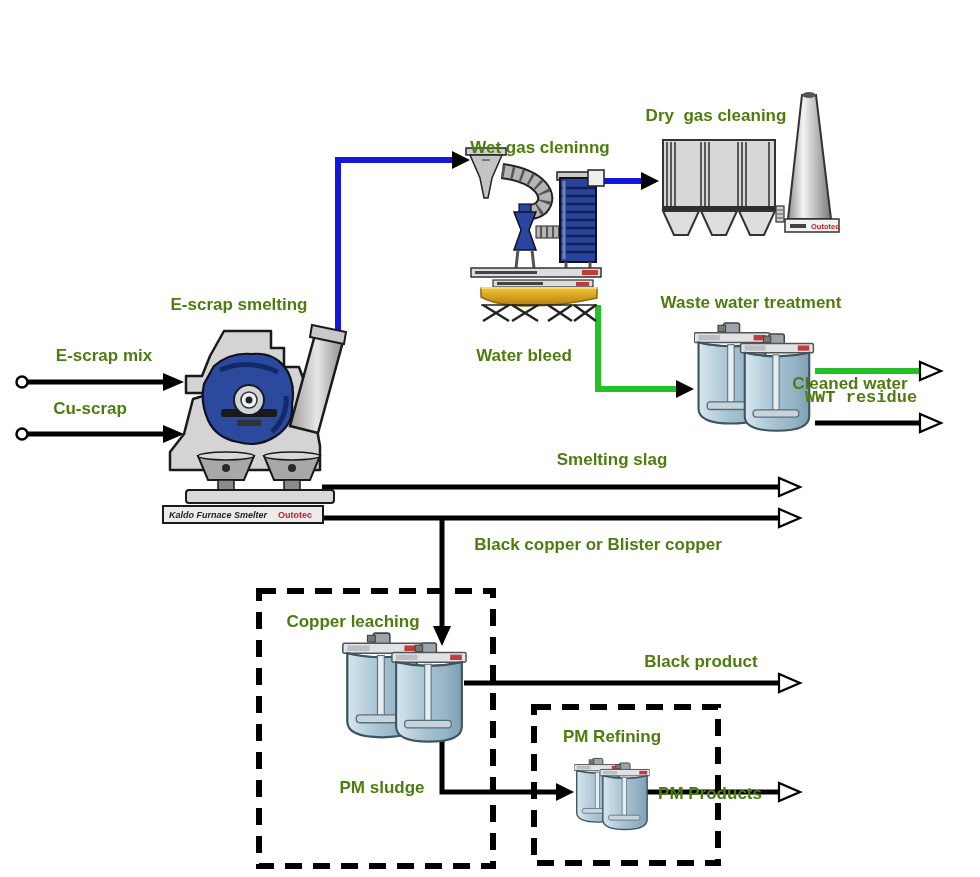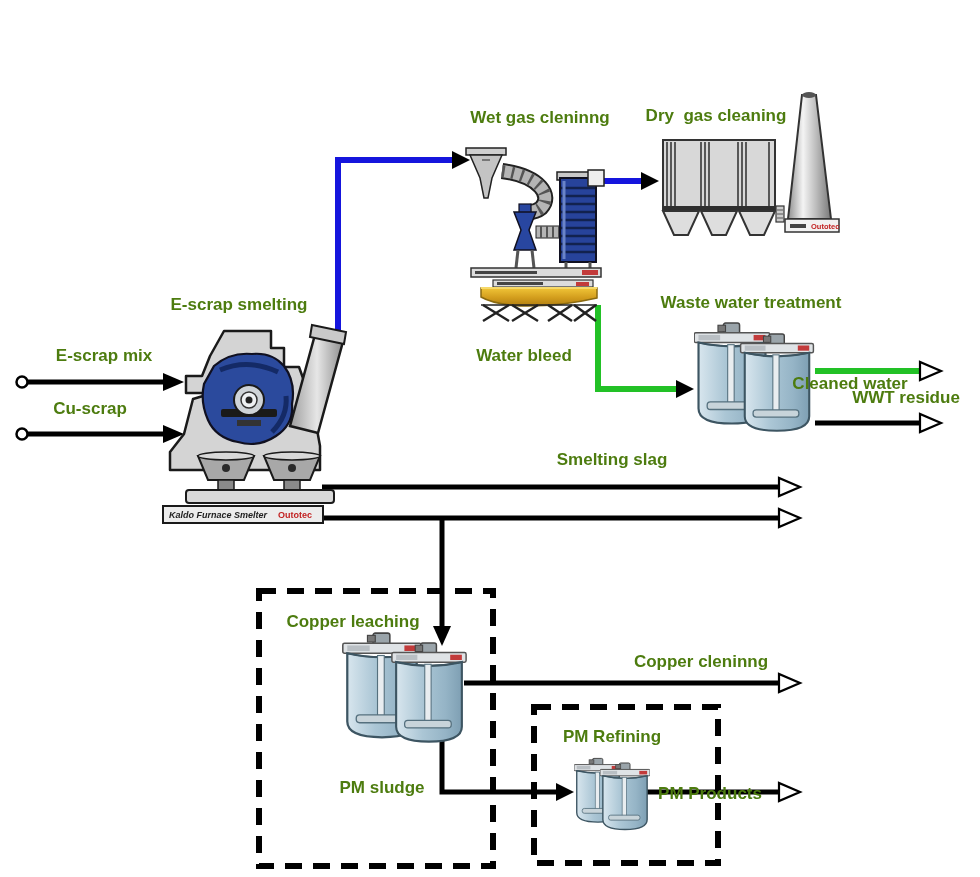--- a/index.html
+++ b/index.html
@@ -291,29 +291,30 @@
     <use href="#tank" xlink:href="#tank" width="80" height="112" transform="translate(342,632)"></use>
     <use href="#tank" xlink:href="#tank" width="86" height="106" transform="translate(386,642)"></use>
   </g>
 
   <g>
     <use href="#tank" xlink:href="#tank" width="48" height="80" transform="translate(574,752)"></use>
     <use href="#tank" xlink:href="#tank" width="50" height="78" transform="translate(600,759)"></use>
   </g>
 </svg>
 
-<div class="label" style="left:540px;top:118px;">Wet gas cleninng</div>
+<div class="label" style="left:540px;top:148px;">Wet gas cleninng</div>
 <div class="label" style="left:716px;top:116px;">Dry  gas cleaning</div>
 <div class="label" style="left:751px;top:303px;">Waste water treatment</div>
 <div class="label" style="left:850px;top:348px;margin-top:36px;">Cleaned water</div>
-<div class="label" style="left:906px;top:398px;">WWT residue</div>
+<div class="label" style="left:861px;top:398px;font-family:Liberation Mono, monospace;">WWT residue</div>
 <div class="label" style="left:524px;top:356px;">Water bleed</div>
 <div class="label" style="left:239px;top:305px;">E-scrap smelting</div>
 <div class="label" style="left:104px;top:356px;">E-scrap mix</div>
 <div class="label" style="left:90px;top:409px;">Cu-scrap</div>
 <div class="label" style="left:600px;top:460px;margin-left:12px;">Smelting slag</div>
+<div class="label" style="left:598px;top:545px;">Black copper or Blister copper</div>
 <div class="label" style="left:353px;top:622px;">Copper leaching</div>
-<div class="label" style="left:701px;top:662px;">Copper cleninng</div>
+<div class="label" style="left:701px;top:662px;">Black product</div>
 <div class="label" style="left:372px;top:788px;padding-left:20px;">PM sludge</div>
 <div class="label" style="left:612px;top:737px;">PM Refining</div>
 <div class="label" style="left:710px;top:767px;margin-top:27px;">PM Products</div>
 
 </div>
 
 </body></html>

